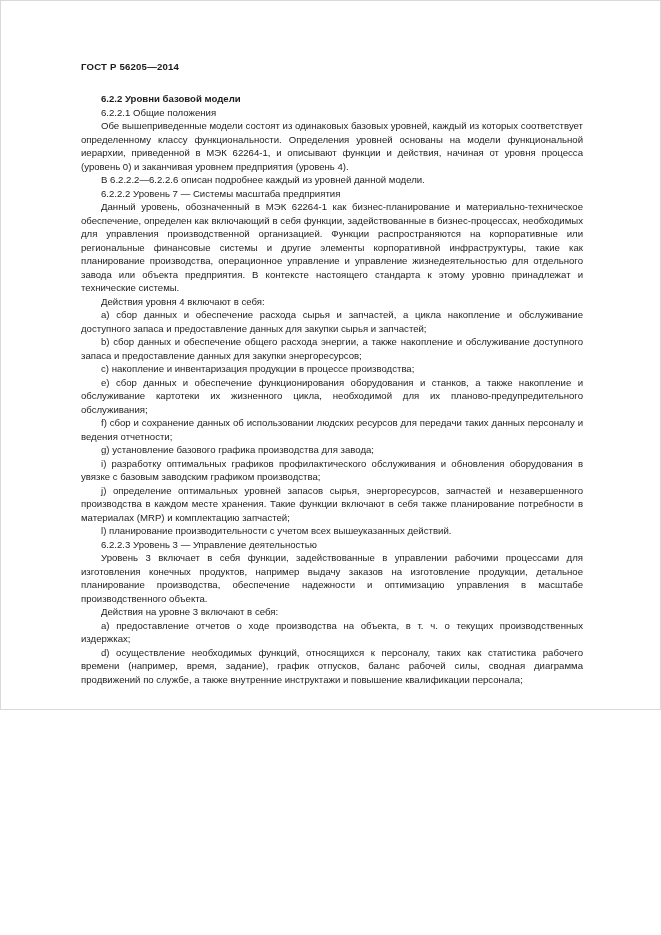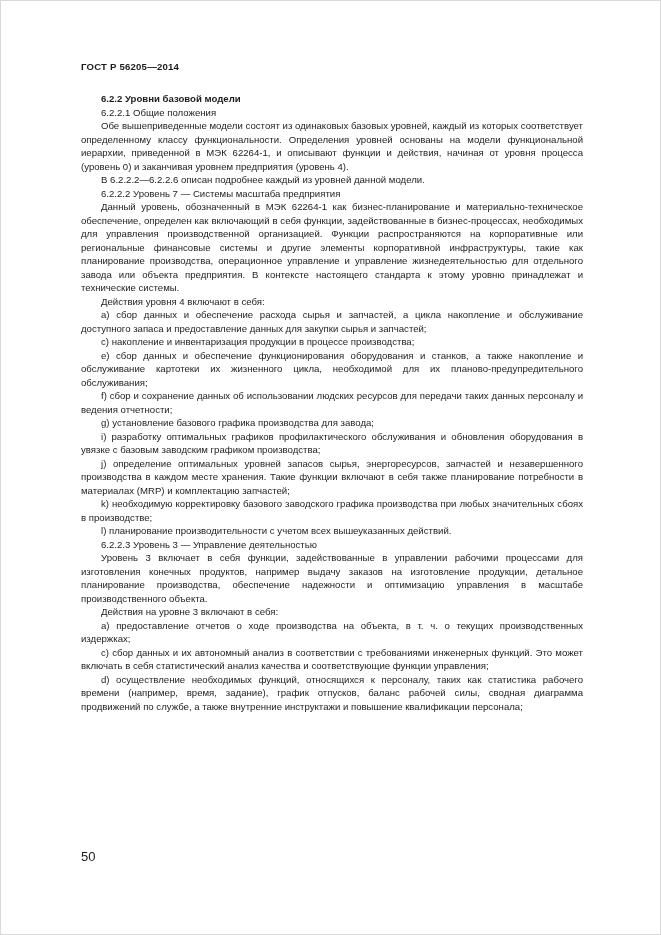--- a/index.html
+++ b/index.html
@@ -2,21 +2,21 @@
 <html lang="ru"><head>
 <meta charset="utf-8">
 <style>
   * { margin: 0; padding: 0; box-sizing: border-box; }
   html, body { background: #ffffff; }
   body { font-family: "Liberation Sans", sans-serif; }
 
   .page {
     position: relative;
     width: 661px;
-    height: 935px;
+    height: 710px;
     background: #ffffff;
     border: 1px solid #d9d9d9;
     overflow: hidden;
   }
 
   .running-header {
     position: absolute;
     top: 60px;
     left: 80px;
     font-size: 9.6px;
@@ -61,30 +61,29 @@
 
   <div class="content">
       <p class="h-bold">6.2.2 Уровни базовой модели</p>
       <p class="h">6.2.2.1 Общие положения</p>
       <p class="p">Обе вышеприведенные модели состоят из одинаковых базовых уровней, каждый из которых соответствует определенному классу функциональности. Определения уровней основаны на модели функциональной иерархии, приведенной в МЭК 62264-1, и описывают функции и действия, начиная от уровня процесса (уровень 0) и заканчивая уровнем предприятия (уровень 4).</p>
       <p class="p">В 6.2.2.2—6.2.2.6 описан подробнее каждый из уровней данной модели.</p>
       <p class="h">6.2.2.2 Уровень 7 — Системы масштаба предприятия</p>
       <p class="p">Данный уровень, обозначенный в МЭК 62264-1 как бизнес-планирование и материально-техническое обеспечение, определен как включающий в себя функции, задействованные в бизнес-процессах, необходимых для управления производственной организацией. Функции распространяются на корпоративные или региональные финансовые системы и другие элементы корпоративной инфраструктуры, такие как планирование производства, операционное управление и управление жизнедеятельностью для отдельного завода или объекта предприятия. В контексте настоящего стандарта к этому уровню принадлежат и технические системы.</p>
       <p class="p">Действия уровня 4 включают в себя:</p>
       <p class="li">a) сбор данных и обеспечение расхода сырья и запчастей, а цикла накопление и обслуживание доступного запаса и предоставление данных для закупки сырья и запчастей;</p>
+      <p class="li">b) сбор данных и обеспечение общего расхода энергии, а также накопление и обслуживание доступного запаса и предоставление данных для закупки энергоресурсов;</p>
       <p class="li">c) накопление и инвентаризация продукции в процессе производства;</p>
       <p class="li">e) сбор данных и обеспечение функционирования оборудования и станков, а также накопление и обслуживание картотеки их жизненного цикла, необходимой для их планово-предупредительного обслуживания;</p>
       <p class="li">f) сбор и сохранение данных об использовании людских ресурсов для передачи таких данных персоналу и ведения отчетности;</p>
       <p class="li">g) установление базового графика производства для завода;</p>
       <p class="li">i) разработку оптимальных графиков профилактического обслуживания и обновления оборудования в увязке с базовым заводским графиком производства;</p>
       <p class="li">j) определение оптимальных уровней запасов сырья, энергоресурсов, запчастей и незавершенного производства в каждом месте хранения. Такие функции включают в себя также планирование потребности в материалах (MRP) и комплектацию запчастей;</p>
-      <p class="li">k) необходимую корректировку базового заводского графика производства при любых значительных сбоях в производстве;</p>
       <p class="li">l) планирование производительности с учетом всех вышеуказанных действий.</p>
       <p class="h">6.2.2.3 Уровень 3 — Управление деятельностью</p>
       <p class="p">Уровень 3 включает в себя функции, задействованные в управлении рабочими процессами для изготовления конечных продуктов, например выдачу заказов на изготовление продукции, детальное планирование производства, обеспечение надежности и оптимизацию управления в масштабе производственного объекта.</p>
       <p class="p">Действия на уровне 3 включают в себя:</p>
       <p class="li">a) предоставление отчетов о ходе производства на объекта, в т. ч. о текущих производственных издержках;</p>
-      <p class="li">c) сбор данных и их автономный анализ в соответствии с требованиями инженерных функций. Это может включать в себя статистический анализ качества и соответствующие функции управления;</p>
       <p class="li">d) осуществление необходимых функций, относящихся к персоналу, таких как статистика рабочего времени (например, время, задание), график отпусков, баланс рабочей силы, сводная диаграмма продвижений по службе, а также внутренние инструктажи и повышение квалификации персонала;</p>
     </div>
 
   <div class="page-number">50</div>
 </div>
 
 </body></html>

